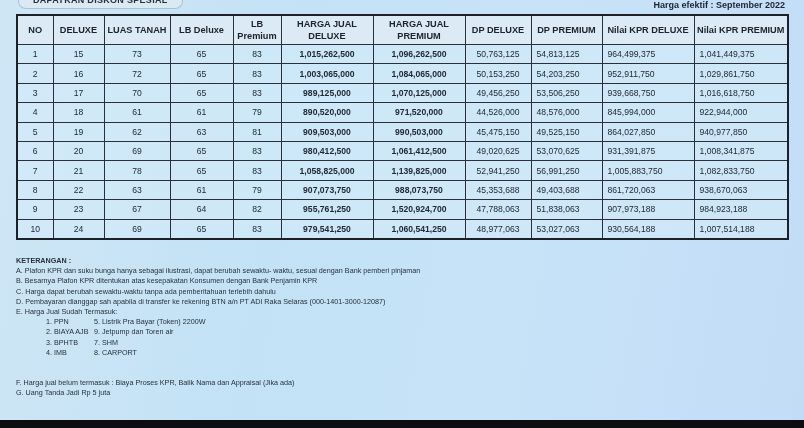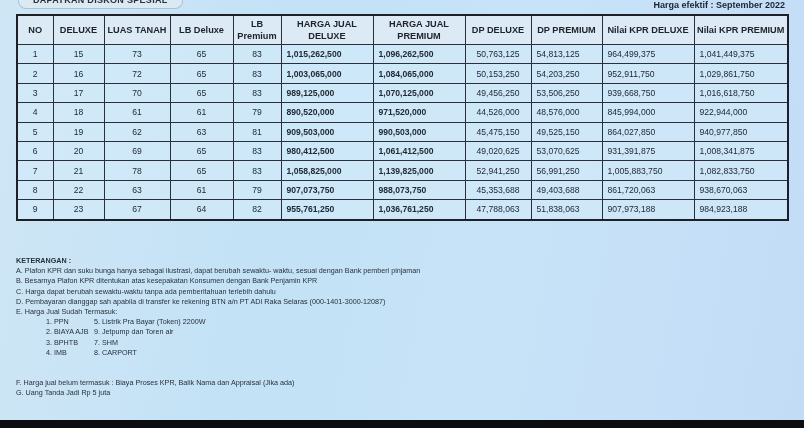--- a/index.html
+++ b/index.html
@@ -23,21 +23,21 @@
   }
   table.price th, table.price td { border:1px solid #2b3038; }
   table.price { border:2px solid #1d2127; }
   table.price th {
     background:#dbeaf4; font-weight:bold; font-size:9.2px; height:28px; padding:0 2px; line-height:12px; color:#1d222b;
   }
   table.price td {
     height:18.4px; padding:0 5px; background:rgba(214,236,250,0.55); color:#222a35;
   }
   td.c { text-align:center; }
-  td.r { text-align:left; font-weight:bold; }
+  td.r { text-align:center; font-weight:bold; }
   td.rn { text-align:left;margin-left:16px; }
   .notes { position:absolute; left:16px; top:256px; font-size:7.2px; color:#27303b; line-height:10.2px; }
   .notes .title { font-weight:bold; }
   .sub { display:grid; grid-template-columns:48px 140px; margin-left:30px; }
   .gap { height:20px; }
 </style>
 </head>
 <body>
 
 <div class="badge">DAPATKAN DISKON SPESIAL</div>
@@ -177,25 +177,38 @@
         <td class="rn">861,720,063</td>
         <td class="rn">938,670,063</td>
       </tr>
       <tr>
         <td class="c">9</td>
         <td class="c">23</td>
         <td class="c">67</td>
         <td class="c">64</td>
         <td class="c">82</td>
         <td class="r">955,761,250</td>
-        <td class="r">1,036,761,250</td>
+        <td class="r">1,520,924,700</td>
         <td class="c">47,788,063</td>
         <td class="rn">51,838,063</td>
         <td class="rn">907,973,188</td>
         <td class="rn">984,923,188</td>
+      </tr>
+      <tr>
+        <td class="c">10</td>
+        <td class="c">24</td>
+        <td class="c">69</td>
+        <td class="c">65</td>
+        <td class="c">83</td>
+        <td class="r">979,541,250</td>
+        <td class="r">1,060,541,250</td>
+        <td class="c">48,977,063</td>
+        <td class="rn">53,027,063</td>
+        <td class="rn">930,564,188</td>
+        <td class="rn">1,007,514,188</td>
       </tr>
     </tbody>
 </table>
 
 <div class="notes">
   <div class="title">KETERANGAN :</div>
   <div>A. Plafon KPR dan suku bunga hanya sebagai ilustrasi, dapat berubah sewaktu- waktu, sesuai dengan Bank pemberi pinjaman</div>
   <div>B. Besarnya Plafon KPR ditentukan atas kesepakatan Konsumen dengan Bank Penjamin KPR</div>
   <div>C. Harga dapat berubah sewaktu-waktu tanpa ada pemberitahuan terlebih dahulu</div>
   <div>D. Pembayaran dianggap sah apabila di transfer ke rekening BTN a/n PT ADI Raka Selaras (000-1401-3000-12087)</div>

